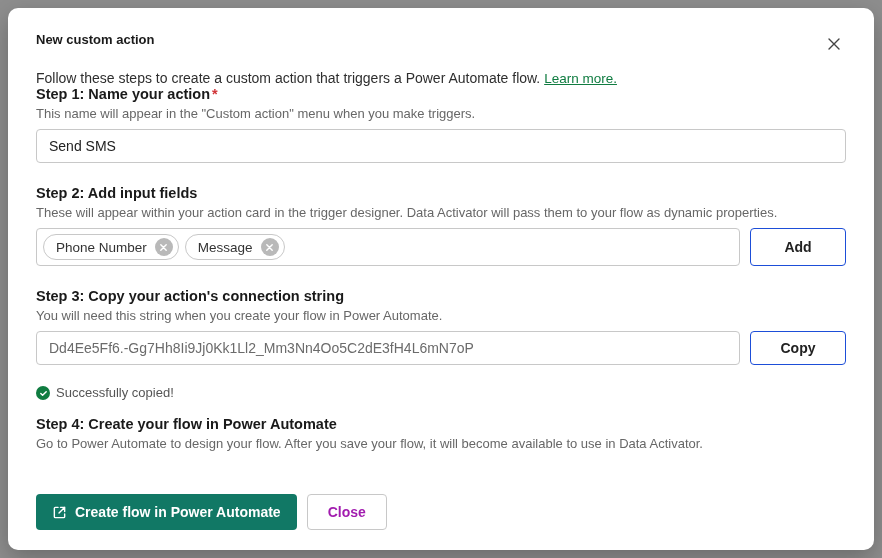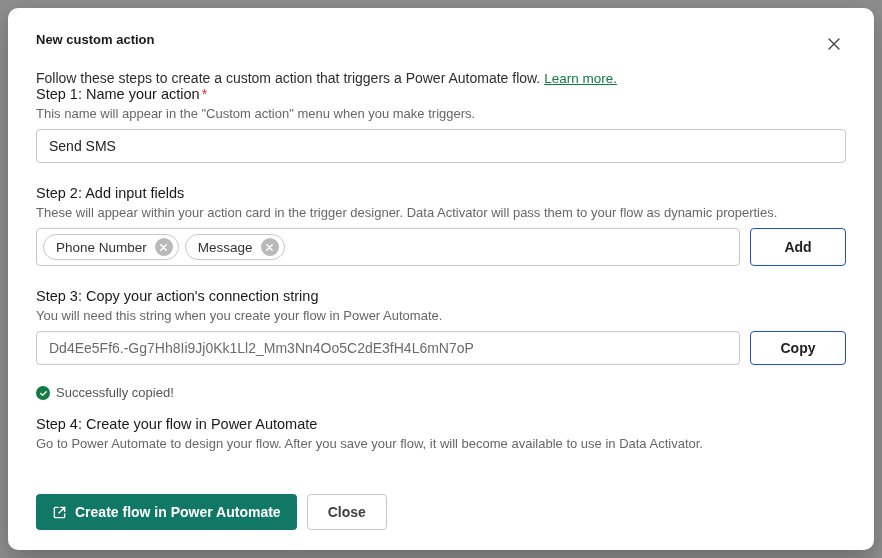--- a/index.html
+++ b/index.html
@@ -44,21 +44,21 @@
       font-size: 14px;
       color: #2e2e2e;
     }
     .learn-link {
       color: #107c41;
       text-decoration: underline;
       font-size: 13.5px;
     }
     .step-heading {
       font-size: 14.5px;
-      font-weight: 400;
+      font-weight: 700;
       color: #1a1a1a;
       margin-bottom: 4px;
     }
     .req { color: #d13438; margin-left: 2px; }
     .step-sub {
       font-size: 13px;
       color: #676767;
       margin-bottom: 8px;
     }
     .text-input {
@@ -168,21 +168,21 @@
       font-size: 14px;
       font-weight: 600;
       cursor: pointer;
       display: inline-flex;
       align-items: center;
       gap: 8px;
     }
     .primary-btn { background:#117865; }
     .secondary-btn {
       background: #fff;
-      color: #404040;
+      color: #a21caf;
       border: 1px solid #c8c8c8;
       border-radius: 4px;
       padding: 9px 20px;
       font-size: 14px;
       font-weight: 600;
       cursor: pointer;
     }
   </style>
 </head>
 <body>

